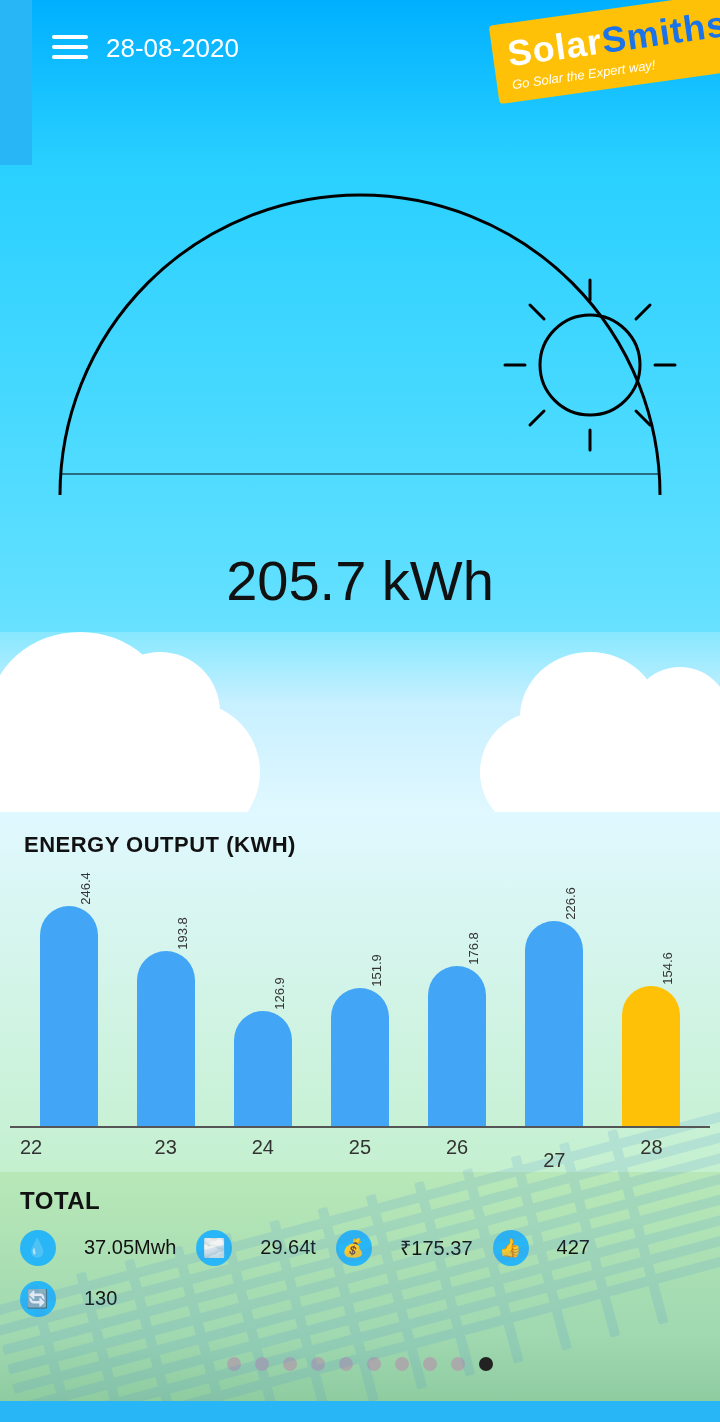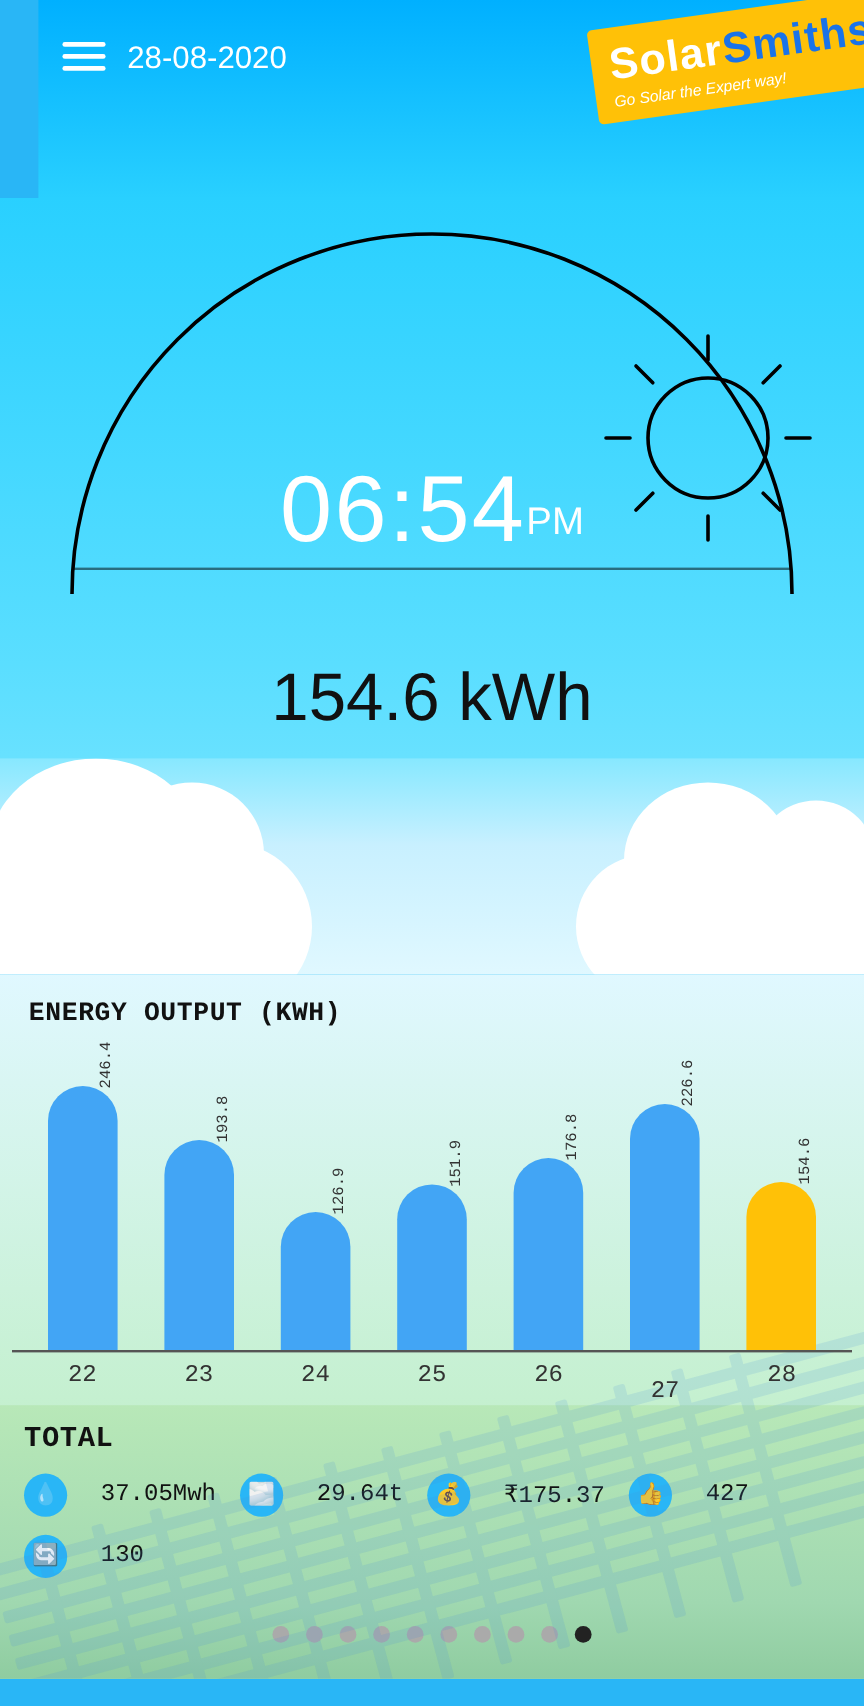--- a/index.html
+++ b/index.html
@@ -185,21 +185,20 @@
       top: -45px;
       right: 30px;
     }
 
     
     .chart-section {
       background: linear-gradient(180deg, #e0f8ff 0%, #c5f0d0 60%, #b8e8b8 100%);
       position: relative;
       padding: 0;
       min-height: 500px;
-      font-family: Liberation Mono, monospace;
     }
     .chart-title {
       font-size: 22px;
       font-weight: 900;
       color: #111;
       padding: 20px 24px 10px;
       letter-spacing: 0.5px;
     }
 
     
@@ -380,29 +379,26 @@
         <line x1="46" y1="-46" x2="60" y2="-60" stroke="black" stroke-width="3" stroke-linecap="round"></line>
         <line x1="-46" y1="-46" x2="-60" y2="-60" stroke="black" stroke-width="3" stroke-linecap="round"></line>
         <line x1="46" y1="46" x2="60" y2="60" stroke="black" stroke-width="3" stroke-linecap="round"></line>
         <line x1="-46" y1="46" x2="-60" y2="60" stroke="black" stroke-width="3" stroke-linecap="round"></line>
 
         <circle cx="0" cy="0" r="50" fill="none" stroke="black" stroke-width="3"></circle>
       </g>
     </svg>
 
     <div class="time-display">
-      <div style="line-height:1;">
-        <span class="time-main">06:54</span><span class="time-ampm">PM</span>
-      </div>
       <div class="time-line"></div>
     </div>
   </div>
 
   <div class="energy-values">
-    <div class="kwh">154.6 kWh</div>
+    <div class="kwh">205.7 kWh</div>
   </div>
 
   <div class="cloud-scene">
     <div class="cloud cloud-main-left"></div>
     <div class="cloud cloud-right"></div>
   </div>
 </div>
 
 <div class="chart-section">
 
@@ -463,21 +459,21 @@
             <div style="font-size: 13px; color: rgb(51, 51, 51); transform: rotate(-90deg); white-space: nowrap; position: absolute; bottom: 215px; left: 50%; transform-origin: center center;">226.6</div>
             <div class="bar" style="width: 58px; height: 205px; border-radius: 30px 30px 0px 0px; background: rgb(66, 165, 245); flex-shrink: 0;"></div>
           </div>
           <div class="bar-group" style="flex: 1 1 0%; display: flex; flex-direction: column; align-items: center; justify-content: flex-end; position: relative; height: 250px;">
             <div style="font-size: 13px; color: rgb(51, 51, 51); transform: rotate(-90deg); white-space: nowrap; position: absolute; bottom: 150px; left: 50%; transform-origin: center center;">154.6</div>
             <div class="bar current" style="width: 58px; height: 140px; border-radius: 30px 30px 0px 0px; background: rgb(255, 193, 7); flex-shrink: 0;"></div>
           </div>
         </div>
       <div style="display:flex; justify-content:space-around; padding: 0 10px; margin-top: 8px;" id="bar-labels-row">
 
-      <div style="flex: 1 1 0%; text-align: center; font-size: 20px; color: rgb(51, 51, 51);">22</div>
+      <div style="flex: 1 1 0%; font-size: 20px; color: rgb(51, 51, 51);">22</div>
           <div style="flex: 1 1 0%; text-align: center; font-size: 20px; color: rgb(51, 51, 51);">23</div>
           <div style="flex: 1 1 0%; text-align: center; font-size: 20px; color: rgb(51, 51, 51);">24</div>
           <div style="flex: 1 1 0%; text-align: center; font-size: 20px; color: rgb(51, 51, 51);">25</div>
           <div style="flex: 1 1 0%; text-align: center; font-size: 20px; color: rgb(51, 51, 51);">26</div>
           <div style="flex: 1 1 0%; text-align: center; font-size: 20px; color: rgb(51, 51, 51); margin-top: 13px;">27</div>
           <div style="flex: 1 1 0%; text-align: center; font-size: 20px; color: rgb(51, 51, 51);">28</div>
         </div>
     </div>
   </div>
 

